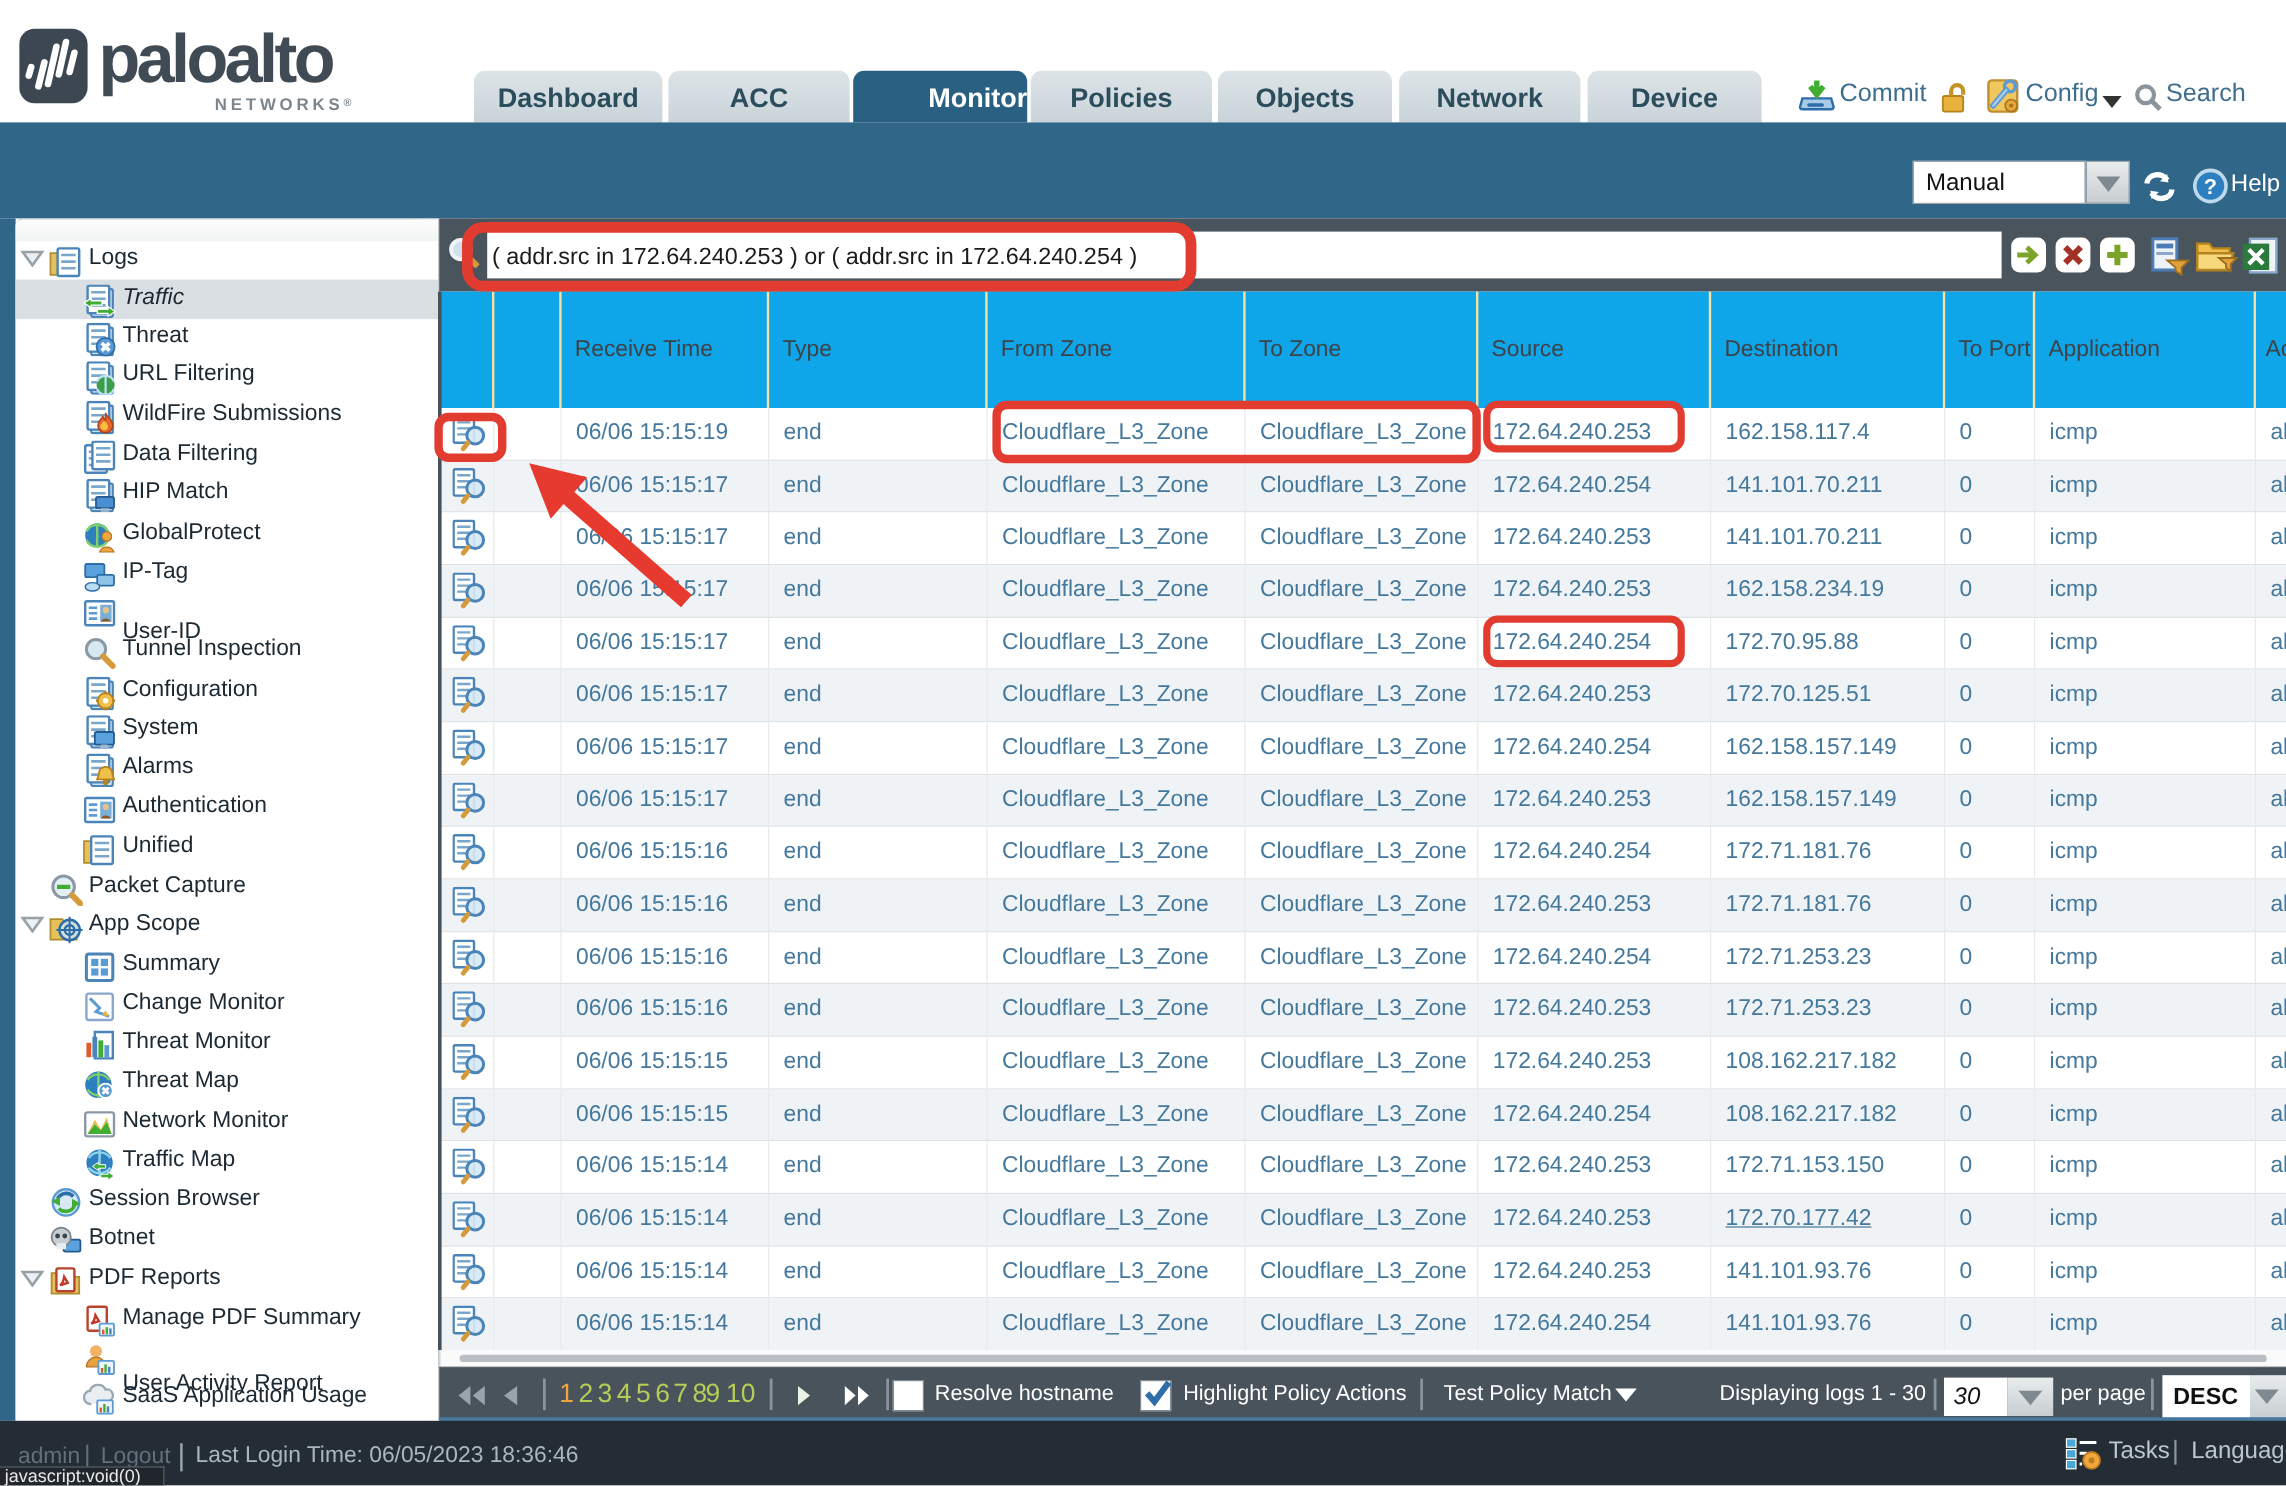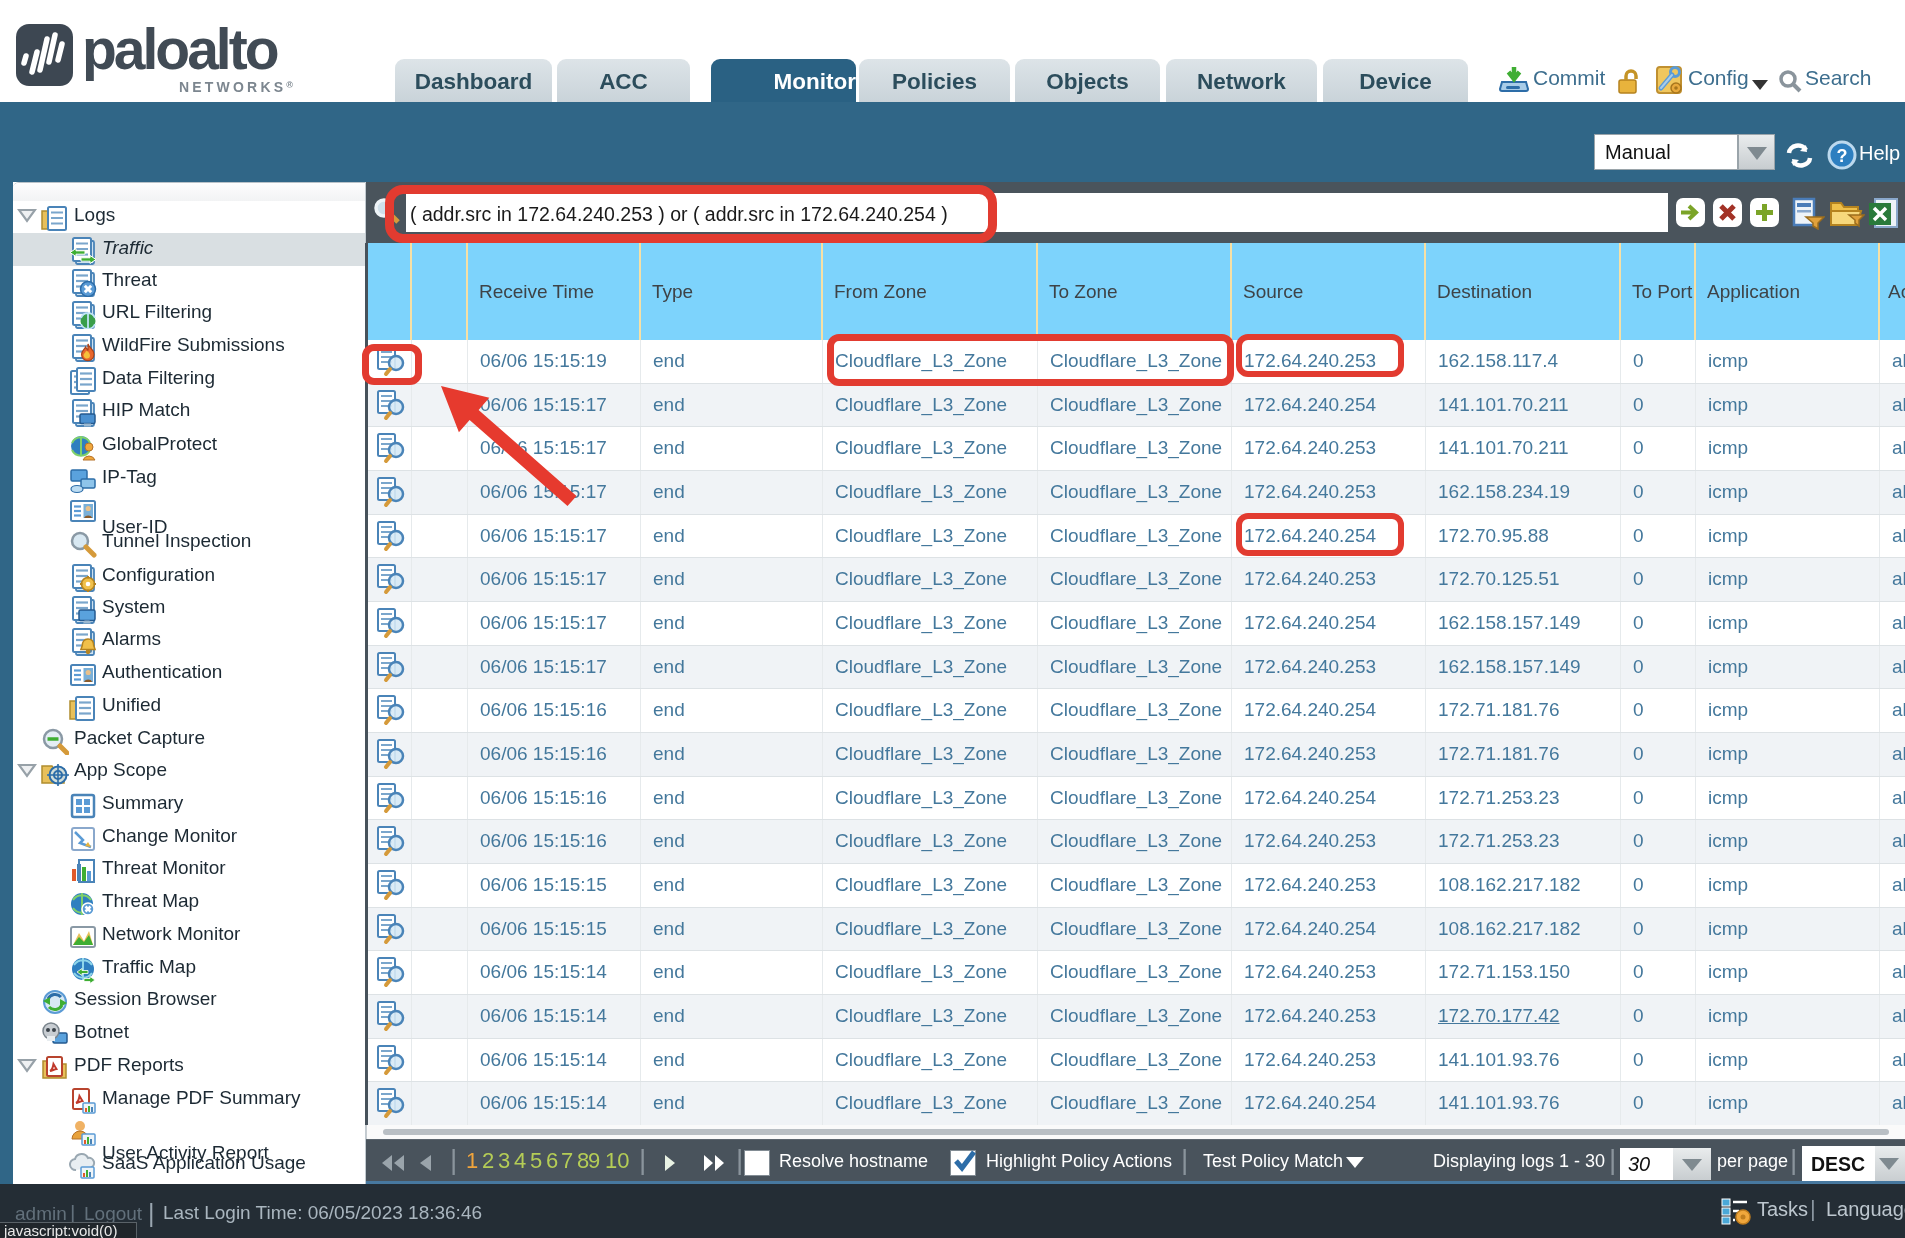--- a/index.html
+++ b/index.html
@@ -16,21 +16,21 @@
   .tealband { position:absolute; left:0; top:102px; width:1905px; height:80px; background:#306687; }
   .tealstrip { position:absolute; left:0; top:182px; width:13px; height:1002px; background:#306687; }
   .toolbar { position:absolute; left:366px; top:182px; width:1539px; height:61px; background:#4a545c; }
   
   .sidebar { position:absolute; left:13px; top:182px; width:353px; height:1002px;
              background:#fff; border-top:1px solid #b9c2c8; border-right:1px solid #c2cad0; border-radius:6px 0 0 0; overflow:hidden; }
   .titem { position:absolute; left:0; width:353px; height:33px; font-size:19px; color:#1c2933; }
   .titem .lbl { position:absolute; top:4px; }
   .ticon { position:absolute; top:2px; width:28px; height:28px; }
   
-  .thead { position:absolute; left:366px; top:243px; width:1539px; height:97px; background:#7dd3fc;
+  .thead { position:absolute; left:366px; top:243px; width:1539px; height:97px; background:#0ea5e9;
            display:flex; font-size:19px; color:#3e4347; }
   .thead > div { line-height:97px; padding-left:11px; border-right:2px solid #f7e0a4; }
   .trow { position:absolute; left:366px; width:1539px; height:43.67px; display:flex;
           font-size:19px; color:#44789c; border-bottom:1px solid #dde2e5; }
   .trow > div { line-height:42.7px; padding-left:12px; border-right:1px solid #e6eaec;
                 white-space:nowrap; overflow:hidden; }
   .c0{width:46px;} .c1{width:56px;} .c2{width:173px;} .c3{width:182px;} .c4{width:215px;}
   .c5{width:194px;} .c6{width:194px;} .c7{width:195px;} .c8{width:75px;} .c9{width:184px;} .c10{width:25px; border-right:none!important;}
   
   .pagebar { position:absolute; left:366px; top:1139px; width:1539px; height:45px; background:#49535c;
@@ -51,21 +51,21 @@
     <line x1="16" y1="50" x2="21" y2="30"></line>
     <line x1="24" y1="48" x2="31" y2="17"></line>
     <line x1="33" y1="40" x2="39" y2="13"></line>
     <line x1="42" y1="38" x2="46" y2="22"></line>
   </g>
 </svg>
 <div class="abs" style="left:82px;top:16px;font-size:57px;font-weight:bold;color:#414b55;letter-spacing:-3px;">paloalto</div>
 <div class="abs" style="left:179px;top:79px;font-size:14px;font-weight:bold;color:#7c868f;letter-spacing:3.2px;">NETWORKS<span style="font-size:9px;vertical-align:4px;">®</span></div>
 
 <div class="tab" style="left:395px;width:157px;">Dashboard</div>
-<div class="tab" style="left:557px;width:133px;">ACC</div>
+<div class="tab" style="left:557px;width:151px;">ACC</div>
 <div class="tab active" style="left:711px;width:145px;">Monitor</div>
 <div class="tab" style="left:859px;width:151px;">Policies</div>
 <div class="tab" style="left:1015px;width:145px;">Objects</div>
 <div class="tab" style="left:1166px;width:151px;">Network</div>
 <div class="tab" style="left:1323px;width:145px;">Device</div>
 
 <svg class="abs" style="left:1498px;top:64px;" width="32" height="32" viewBox="0 0 32 32">
   <path d="M4 18 h24 l2 7 a2 2 0 0 1 -2 2 h-24 a2 2 0 0 1 -2 -2 Z" fill="#a8cce8" stroke="#2d6da8" stroke-width="2"></path>
   <rect x="8" y="22" width="14" height="3" rx="1.5" fill="#2d6da8"></rect>
   <path d="M16 3 L16 11 M10.5 8 L16 15 L21.5 8" stroke="#3fae33" stroke-width="4.5" fill="none"></path>

